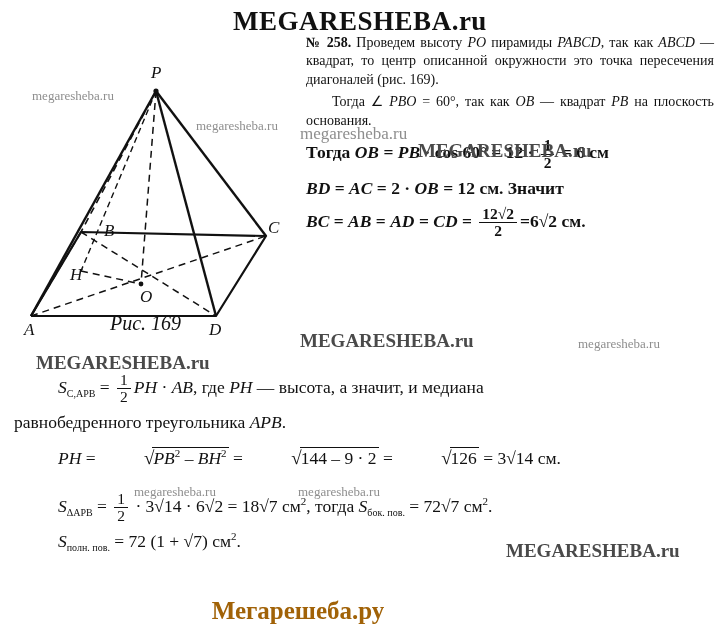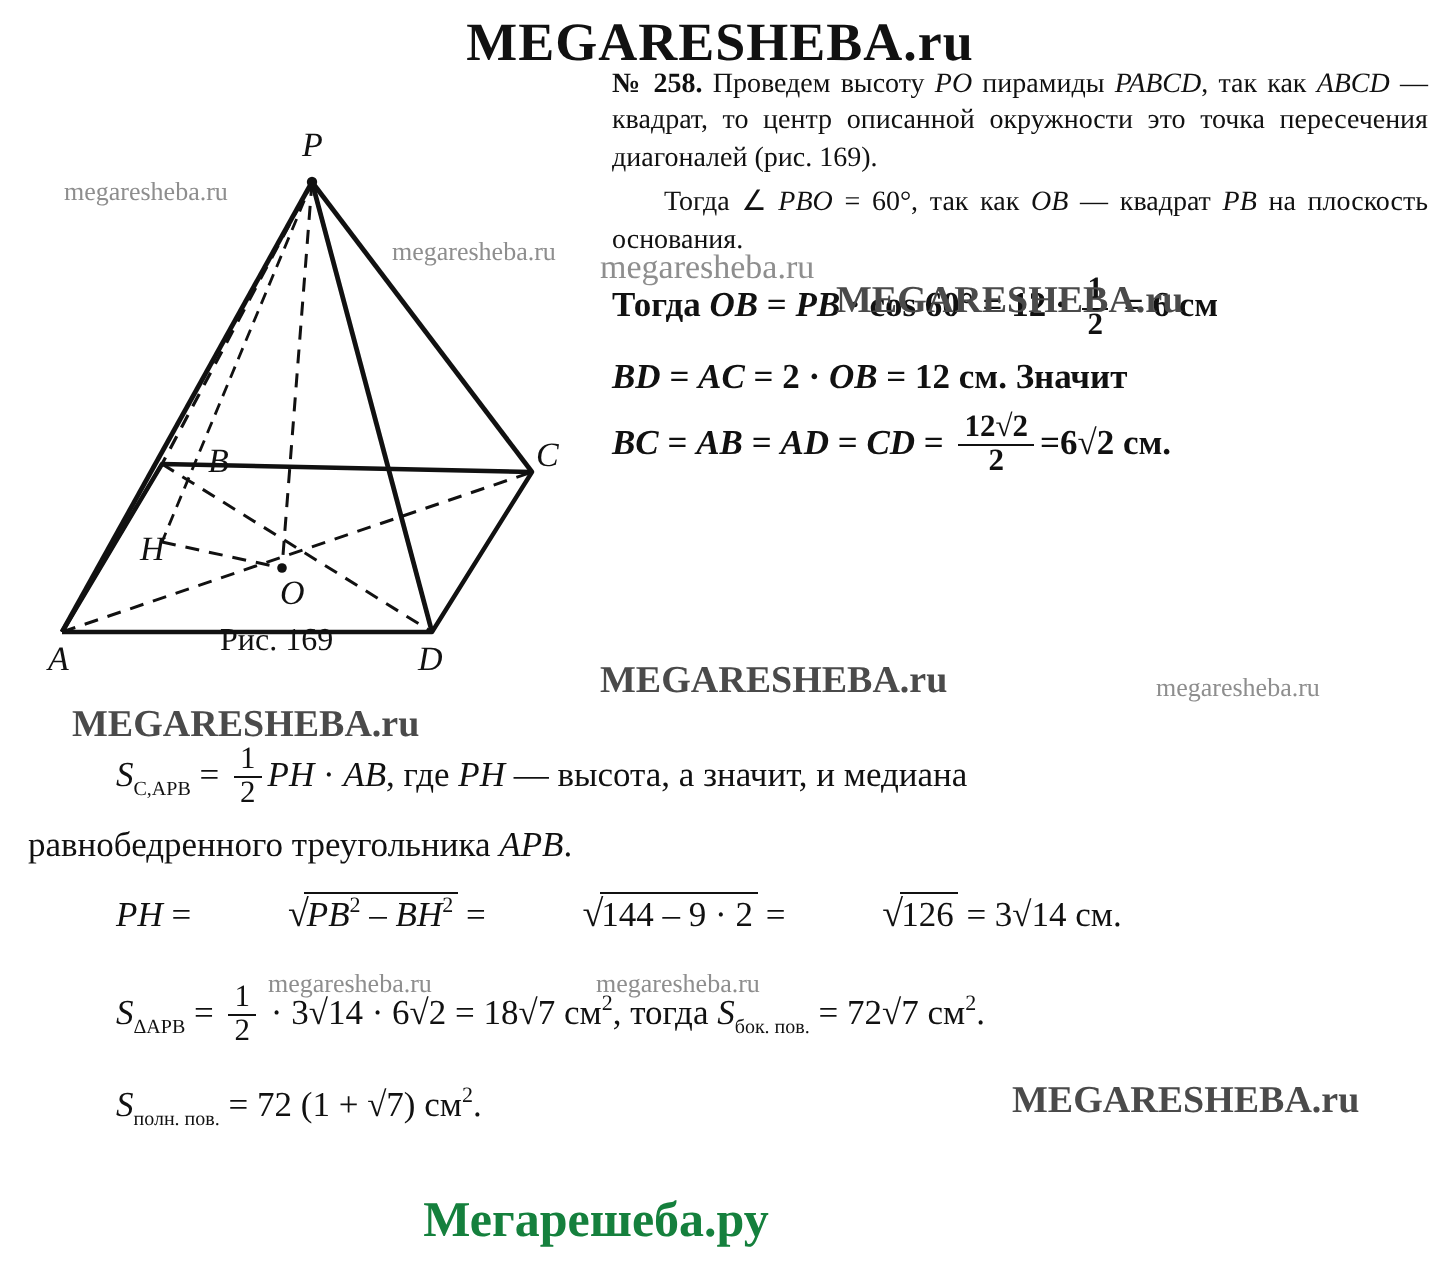--- a/index.html
+++ b/index.html
@@ -31,27 +31,27 @@
     font-size:27px;
     letter-spacing:0.5px;
     color:#111;
   }
   .title-bottom {
     position:absolute;
     bottom:6px; left:0; width:596px;
     text-align:center;
     font-weight:bold;
     font-size:25px;
-    color:#15803d;
+    color:#a16207;
   }
 
   .fig-wrap { position:absolute; left:6px; top:36px; width:300px; height:300px; }
   .fig-caption {
     position:absolute; left:110px; top:312px;
-    font-size:16px; color:#111;
+    font-style:italic; font-size:20px; color:#111;
   }
 
   .right-col {
     position:absolute; left:306px; top:34px; width:408px;
   }
   .para {
     font-size:14px;
     line-height:1.32;
     text-align:justify;
     margin:0 0 4px 0;
@@ -162,21 +162,21 @@
     </p>
 
     <p class="bline" style="padding-left:44px; margin-top:14px;">
       <i>PH</i><span> = </span><span class="sqrt"><span class="rad">√</span><span class="rcont"><i>PB</i><sup>2</sup><span> – </span><i>BH</i><sup>2</sup></span></span><span> = </span><span class="sqrt"><span class="rad">√</span><span class="rcont"><span>144 – 9 · 2</span></span></span><span> = </span><span class="sqrt"><span class="rad">√</span><span class="rcont"><span>126</span></span></span><span> = 3√14 см.</span>
     </p>
 
     <p class="bline" style="padding-left:44px; margin-top:22px;">
       <i>S</i><sub>ΔAPB</sub><span> = </span><span class="frac"><span class="num">1</span><span class="den">2</span></span><span> · 3√14 · 6√2 = 18√7 см</span><sup>2</sup><span>, тогда </span><i>S</i><sub>бок. пов.</sub><span> = 72√7 см</span><sup>2</sup><span>.</span>
     </p>
 
-    <p class="bline" style="padding-left:44px; margin-top:18px;">
+    <p class="bline" style="padding-left:44px; margin-top:6px;">
       <i>S</i><sub>полн. пов.</sub><span> = 72 (1 + √7) см</span><sup>2</sup><span>.</span>
     </p>
 
   </div>
 
   <div id="wm-layer">
       <div class="wm" style="left: 32px; top: 88px; font-size: 13px;">megaresheba.ru</div>
       <div class="wm" style="left: 196px; top: 118px; font-size: 13px;">megaresheba.ru</div>
       <div class="wm" style="left: 300px; top: 124px; font-size: 17px;">megaresheba.ru</div>
       <div class="wm wm-strong" style="left: 418px; top: 140px; font-size: 19px;">MEGARESHEBA.ru</div>

